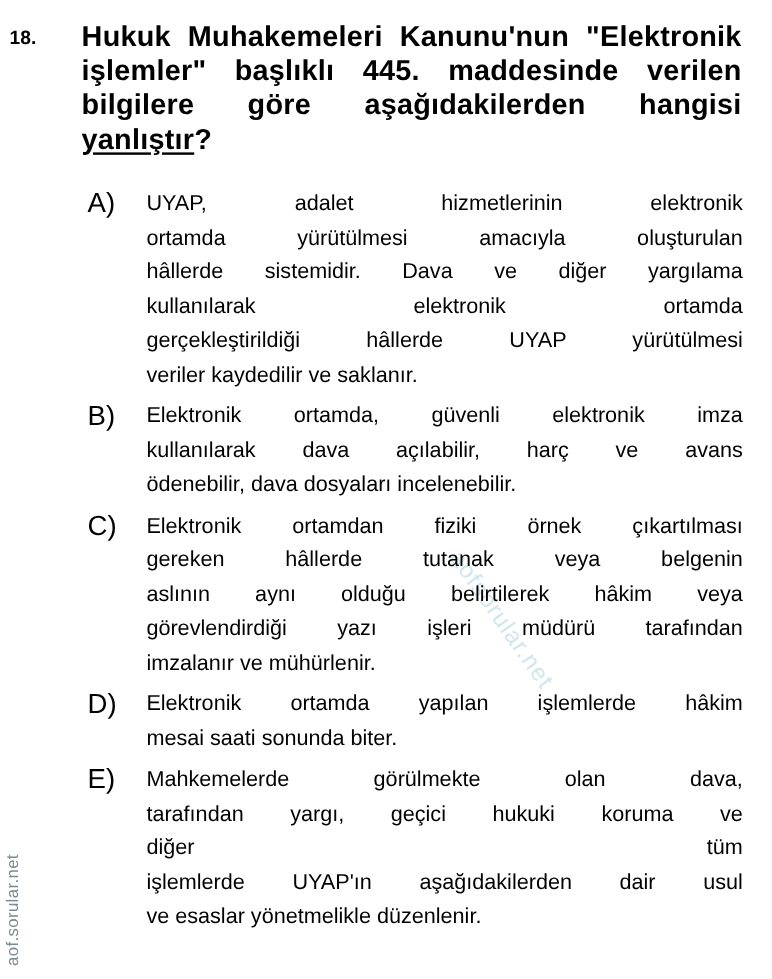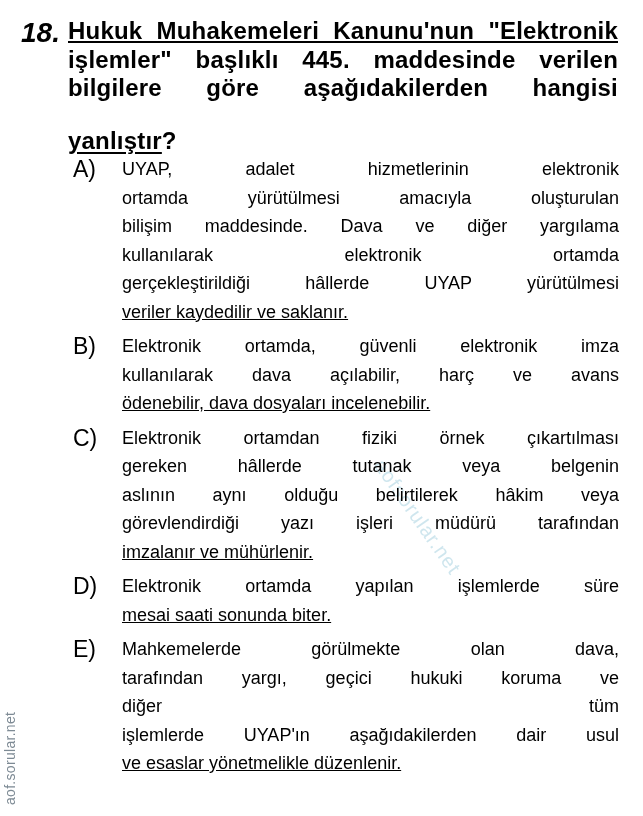--- a/index.html
+++ b/index.html
@@ -1,52 +1,52 @@
 <!DOCTYPE html>
 <html><head>
 <meta charset="utf-8">
 <style>
   html, body { margin: 0; padding: 0; background: #ffffff; }
   body { width: 643px; height: 816px; position: relative; overflow: hidden; font-family: "Liberation Sans", sans-serif; color: #000; }
   .question { position: absolute; left: 0; top: 17px; width: 643px; }
-  .q-num { position: absolute; left: 21px; top: 2px; font-weight: bold; font-size: 28px; line-height: 28px; font-style: italic; }
+  .q-num { position: absolute; left: 8px; top: 2px; font-weight: bold; font-size: 16px; line-height: 28px; }
   .q-text { position: absolute; left: 68px; width: 550px; font-weight: bold; font-size: 24px; line-height: 28.5px; text-align: justify; text-align-last: left; letter-spacing: 0.2px; }
   .q-text .underline { text-decoration: underline; text-decoration-thickness: 2px; text-underline-offset: 3px; }
   .options { position: absolute; left: 0; top: 155px; width: 643px; }
   .option { position: relative; margin-bottom: 6px; }
   .opt-letter { position: absolute; left: 73px; top: 0; font-size: 23px; line-height: 28.5px; }
   .opt-text { margin-left: 122px; width: 497px; font-size: 18px; line-height: 28.5px; text-align: justify; }
   .opt-text .ln { display: block; text-align: justify; text-align-last: justify; }
-  .opt-text .ln.last { text-align-last: left; text-decoration: underline; }
+  .opt-text .ln.last { text-align-last: left; }
   .wm-side { position: absolute; left: 2px; top: 805px; transform: rotate(-90deg); transform-origin: 0 0; font-size: 14px; color: #7d8a94; white-space: nowrap; letter-spacing: 0.3px; }
   .wm-diag { position: absolute; left: 388px; top: 455px; transform: rotate(55deg); transform-origin: 0 0; font-size: 20px; color: #cfe6ee; white-space: nowrap; letter-spacing: 1px; z-index: 0; }
   .question, .options { z-index: 1; }
 </style>
 </head>
 <body>
 
 <div class="wm-diag">aofsorular.net</div>
 
 <div class="question">
   <div class="q-num">18.</div>
   <div class="q-text">
-    <span style="display:block;text-align:justify;text-align-last:justify;text-decoration:underline;">Hukuk Muhakemeleri Kanunu'nun "Elektronik</span>
+    <span style="display:block;text-align:justify;text-align-last:justify;">Hukuk Muhakemeleri Kanunu'nun "Elektronik</span>
     <span style="display:block;text-align:justify;text-align-last:justify;">işlemler" başlıklı 445. maddesinde verilen</span>
     <span style="display:block;text-align:justify;text-align-last:justify;">bilgilere göre aşağıdakilerden hangisi</span>
-    <span style="display:block;margin-top:24px;"><span class="underline">yanlıştır</span><span>?</span></span>
+    <span style="display:block;"><span class="underline">yanlıştır</span><span>?</span></span>
   </div>
 </div>
 
 <div class="options">
   <div class="option">
     <div class="opt-letter">A)</div>
     <div class="opt-text">
       <span class="ln">UYAP, adalet hizmetlerinin elektronik</span>
       <span class="ln">ortamda yürütülmesi amacıyla oluşturulan</span>
-      <span class="ln">bilişim maddesinde. Dava ve diğer yargılama</span>
+      <span class="ln">hâllerde sistemidir. Dava ve diğer yargılama</span>
       <span class="ln">kullanılarak elektronik ortamda</span>
       <span class="ln">gerçekleştirildiği hâllerde UYAP yürütülmesi</span>
       <span class="ln last">veriler kaydedilir ve saklanır.</span>
     </div>
   </div>
   <div class="option">
     <div class="opt-letter">B)</div>
     <div class="opt-text">
       <span class="ln">Elektronik ortamda, güvenli elektronik imza</span>
       <span class="ln">kullanılarak dava açılabilir, harç ve avans</span>
@@ -59,21 +59,21 @@
       <span class="ln">Elektronik ortamdan fiziki örnek çıkartılması</span>
       <span class="ln">gereken hâllerde tutanak veya belgenin</span>
       <span class="ln">aslının aynı olduğu belirtilerek hâkim veya</span>
       <span class="ln">görevlendirdiği yazı işleri müdürü tarafından</span>
       <span class="ln last">imzalanır ve mühürlenir.</span>
     </div>
   </div>
   <div class="option">
     <div class="opt-letter">D)</div>
     <div class="opt-text">
-      <span class="ln">Elektronik ortamda yapılan işlemlerde süre</span>
+      <span class="ln">Elektronik ortamda yapılan işlemlerde hâkim</span>
       <span class="ln last">mesai saati sonunda biter.</span>
     </div>
   </div>
   <div class="option">
     <div class="opt-letter">E)</div>
     <div class="opt-text">
       <span class="ln">Mahkemelerde görülmekte olan dava,</span>
       <span class="ln">tarafından yargı, geçici hukuki koruma ve</span>
       <span class="ln">diğer tüm</span>
       <span class="ln">işlemlerde UYAP'ın aşağıdakilerden dair usul</span>

